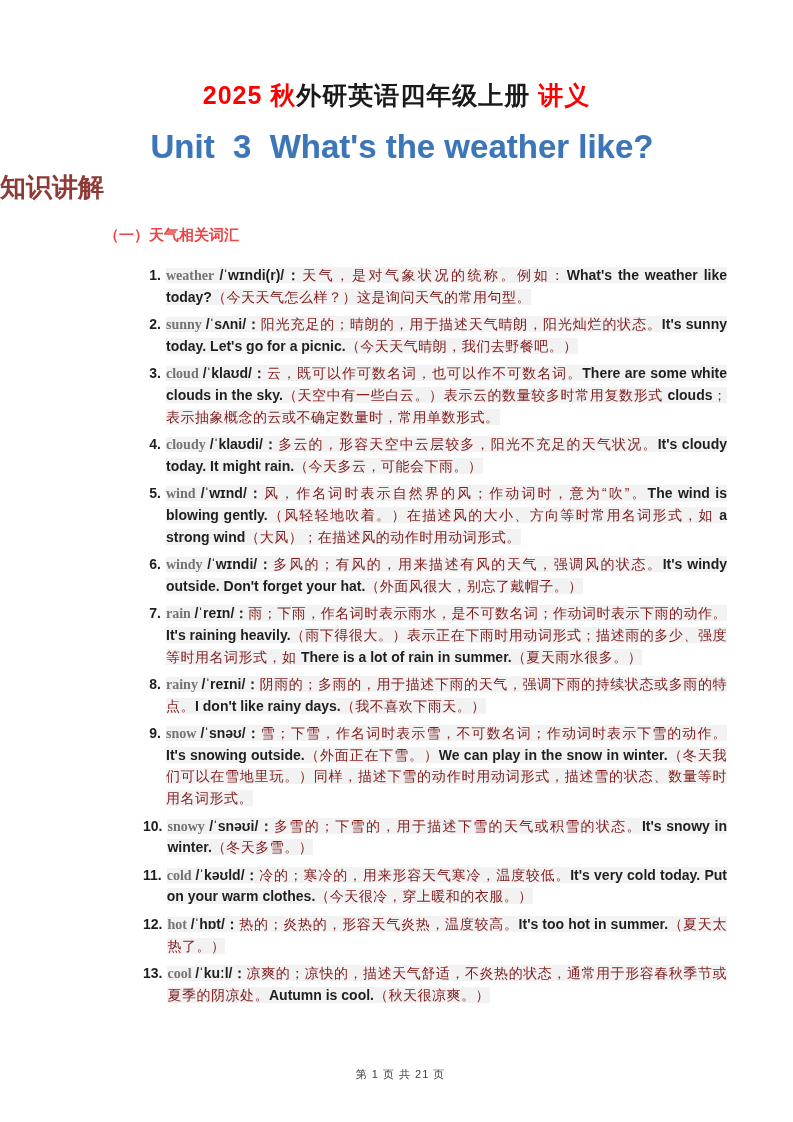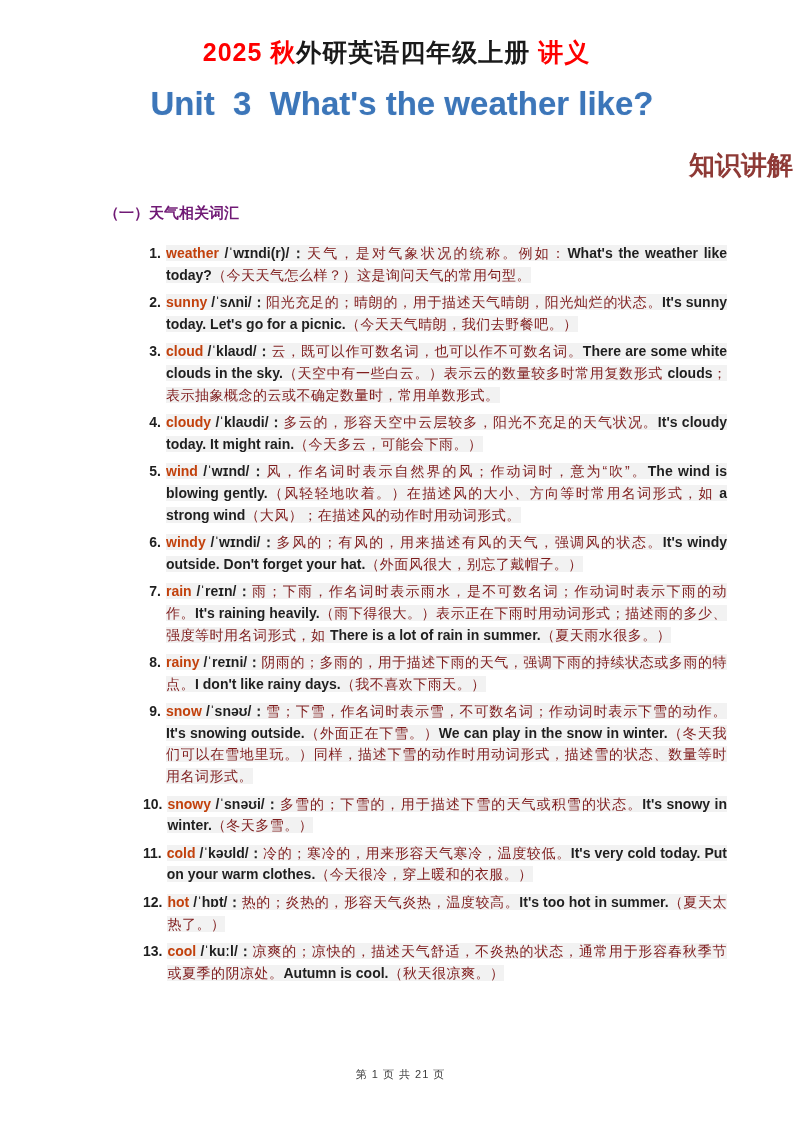--- a/index.html
+++ b/index.html
@@ -7,62 +7,62 @@
     position: relative;
     width: 793px;
     height: 1122px;
     margin: 0 auto;
     background: #ffffff;
     overflow: hidden;
     font-family: "Liberation Sans", "DejaVu Sans", sans-serif;
     color: #1f1f1f;
   }
   .doc-title {
-    padding-top: 36px;
+    padding-top: 79px;
     text-align: center;
     font-size: 25px;
     font-weight: bold;
     letter-spacing: 1px;
     color: #1a1a1a;
     white-space: pre;
   }
   .doc-title .red { color: #fe0000; }
   .unit-title {
     margin-top: 16px;
     text-align: center;
     font-size: 33px;
     font-weight: bold;
     color: #3c76b9;
     white-space: pre;
     text-shadow: 0 0 1px rgba(60,118,185,0.35);
     padding-left: 11px;
   }
   .section-title {
-    margin-top: 25px;
-    text-align: right;
+    margin-top: 4px;
+    text-align: left;
     font-size: 26px;
     font-weight: bold;
     color: #8e3a36;
     font-family: "Liberation Serif", "DejaVu Serif", serif;
   }
   .heading1 {
     margin: 21px 0 0 70px;
     font-size: 24px;
     font-weight: bold;
     font-style: italic;
     letter-spacing: 5px;
     color: #c5352c;
     font-family: "Liberation Serif", "DejaVu Serif", serif;
     white-space: pre;
   }
   .subheading {
     margin: 21px 0 0 104px;
     font-size: 15px;
     font-weight: bold;
-    color: #701a75;
+    color: #ef4444;
   }
   .vocab-list {
     margin: 20px 66px 0 143px;
   }
   .vocab-item {
     display: flex;
     margin-bottom: 6px;
     font-size: 14px;
     line-height: 21.6px;
   }
@@ -71,21 +71,21 @@
     text-align: right;
     margin-right: 5px;
     font-weight: bold;
     color: #1f1f1f;
   }
   .vocab-item .item-body {
     flex: 1;
     text-align: justify;
   }
   .item-body span { background-color: #f2f2f2; }
-  .word { color: #c2410c; font-weight: bold; }
+  .word { color: #737373; font-weight: bold; font-family: Liberation Serif, serif; }
   .ipa  { color: #1f1f1f; font-weight: bold; }
   .en   { color: #1f1f1f; font-weight: bold; }
   .cn   { color: #7f1d1d; letter-spacing: 0.5px; }
   .footer {
     position: absolute;
     left: 8px; right: 0;
     bottom: 40px;
     text-align: center;
     font-size: 11px;
     color: #3c3c3c;

